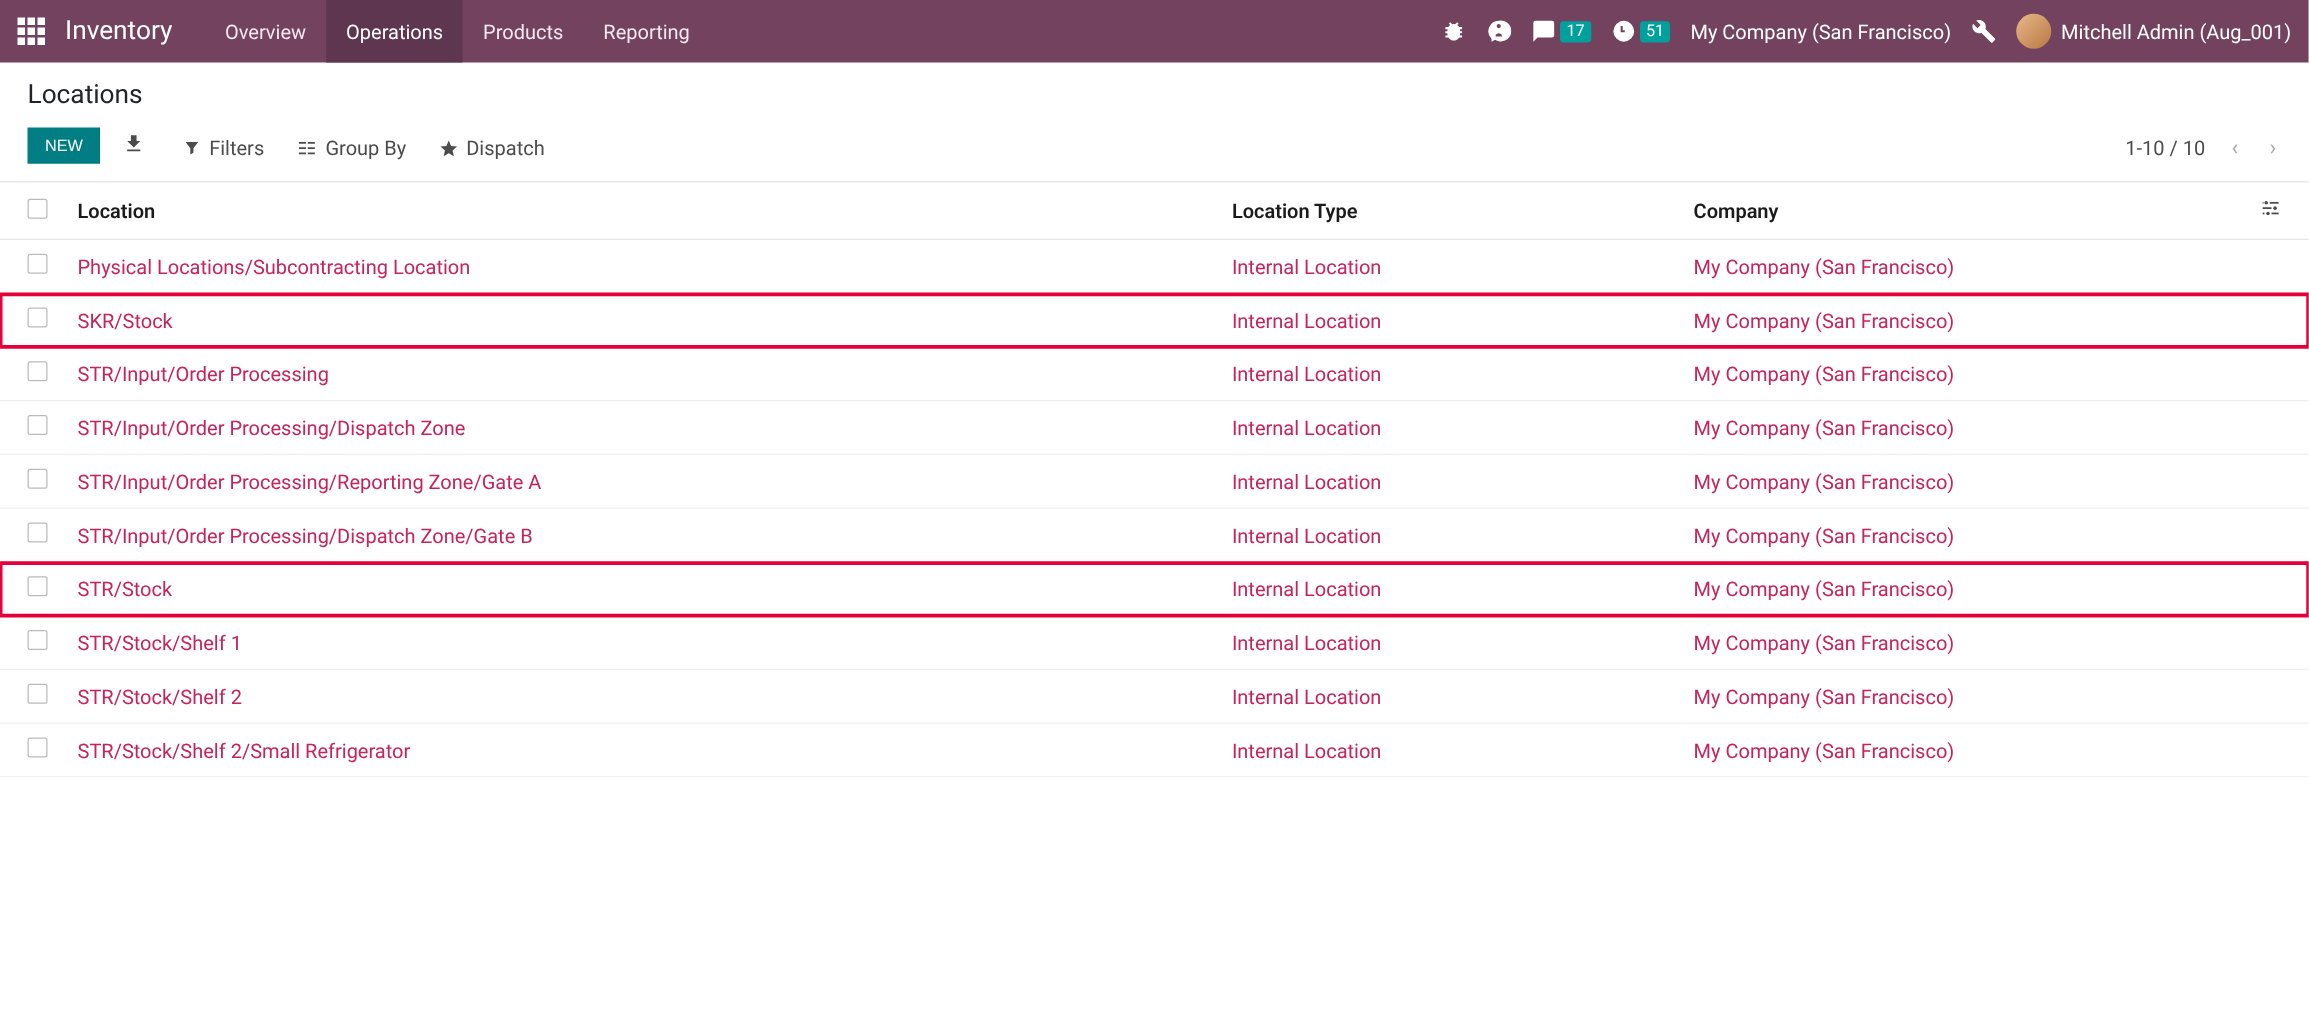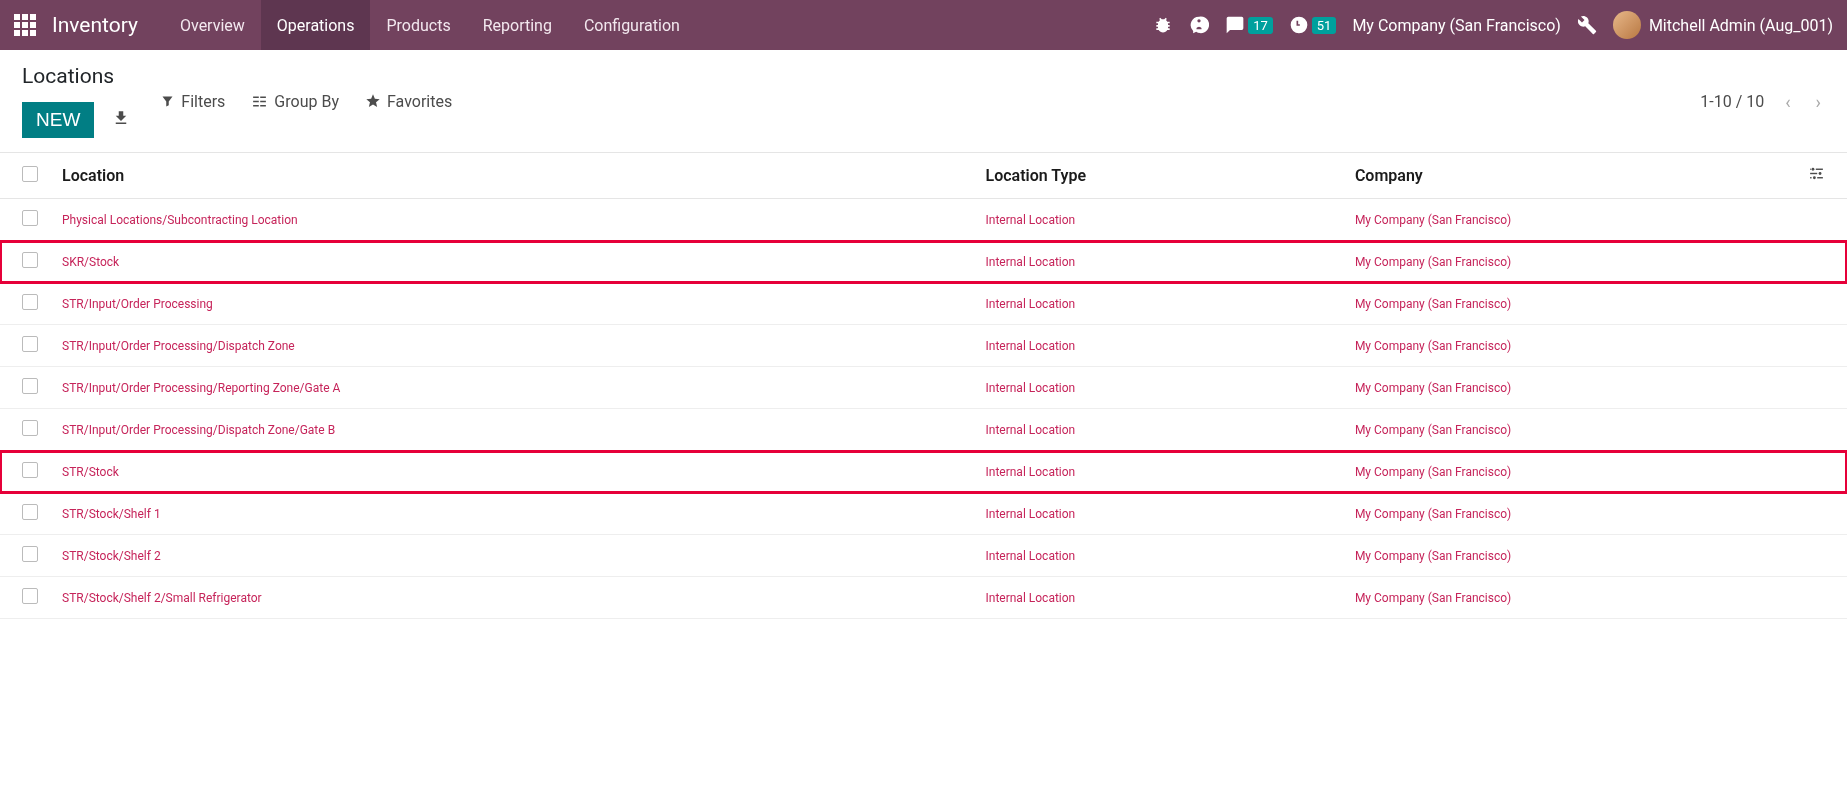--- a/index.html
+++ b/index.html
@@ -15,25 +15,25 @@
 .topnav .menu-item.active { background: #5e3650; color: #fff; }
 .topnav .right { margin-left: auto; display: flex; align-items: center; gap: 16px; }
 .topnav .icon-btn { position: relative; cursor: pointer; display: flex; align-items: center; }
 .topnav .badge { background: #00a09d; color: #fff; font-size: 13px; padding: 1px 5px; border-radius: 3px; margin-left: 3px; }
 .topnav .company { font-size: 16px; cursor: pointer; }
 .topnav .avatar { width: 28px; height: 28px; border-radius: 50%; background: linear-gradient(135deg,#e8b88a,#b87842); display:inline-block; }
 .topnav .user { display: flex; align-items: center; gap: 8px; cursor: pointer; font-size: 16px; }
 .topnav svg { fill: #fff; }
 
 
-.control-row { display: flex; align-items: center; padding: 14px 22px 0 22px; gap: 30px; }
+.control-row { display: flex; align-items: flex-end; padding: 14px 22px 0 22px; gap: 30px; }
 .control-left { flex: 0 0 auto; }
 .page-title { font-size: 21px; color: #212529; margin-bottom: 14px; }
 .btn-row { display: flex; align-items: center; gap: 18px; }
-.btn-new { background: #017e84; color: #fff; border: none; padding: 7px 14px; font-size: 19px; font-weight: 500; cursor: pointer; }
+.btn-new { background: #017e84; color: #fff; border: none; padding: 7px 14px; font-size: 13px; font-weight: 500; cursor: pointer; }
 .icon-download { cursor: pointer; color: #4c4c4c; }
 
 .control-right { flex: 1; display: flex; flex-direction: column; gap: 12px; }
 .search-wrap { display: flex; align-items: center; border: 1px solid #ccc; border-radius: 4px; padding: 2px 6px 2px 2px; gap: 6px; }
 .chip { display: inline-flex; align-items: center; background: #72425e; color: #fff; border-radius: 3px; overflow: hidden; }
 .chip .chip-icon { padding: 4px 6px; }
 .chip .chip-label { background: #fff; color: #4c4c4c; padding: 3px 8px; border: 1px solid #ccc; border-left: none; display: flex; align-items: center; gap: 6px; }
 .chip .chip-x { cursor: pointer; font-size: 13px; color: #777; }
 .search-input { flex: 1; border: none; outline: none; font-size: 16px; padding: 4px; color: #555; }
 .search-icon { cursor: pointer; color: #4c4c4c; }
@@ -42,21 +42,21 @@
 .tool-item { display: flex; align-items: center; gap: 6px; cursor: pointer; }
 .pager { margin-left: auto; display: flex; align-items: center; gap: 17px; }
 .pager .pg-btn { cursor: pointer; color: #aaa; font-size: 18px; padding: 2px 4px; }
 
 
 .table-wrap { margin-top: 14px; }
 table { width: 100%; border-collapse: collapse; }
 thead th { text-align: left; font-weight: 600; font-size: 16px; color: #1b1b1b; padding: 12px 10px; border-top: 1px solid #e5e5e5; border-bottom: 1px solid #e5e5e5; }
 thead th:first-child { width: 52px; padding-left: 22px; }
 thead th:last-child { width: 52px; text-align: right; padding-right: 22px; }
-tbody td { padding: 11px 10px; border-bottom: 1px solid #eee; font-size: 12px; }
+tbody td { padding: 11px 10px; border-bottom: 1px solid #eee; font-size: 16px; }
 tbody td:first-child { padding-left: 22px; }
 tbody td:last-child { padding-right: 22px; }
 tbody tr { position: relative; }
 .cb { width: 16px; height: 16px; border: 1.5px solid #bbb; border-radius: 2px; display: inline-block; cursor: pointer; background:#fff; }
 .link { color: #c6245a; cursor: pointer; }
 .row-hl { outline: 3px solid #e60039; outline-offset: -2px; }
 
 .col-location { width: 50%; }
 .col-type { width: 20%; }
 .col-company { width: auto; }
@@ -77,21 +77,20 @@
       <span></span>
       <span></span>
       <span></span>
   </div>
   <div class="brand">Inventory</div>
   <div class="menu" id="main-menu">
       <div class="menu-item">Overview</div>
       <div class="menu-item active">Operations</div>
       <div class="menu-item">Products</div>
       <div class="menu-item">Reporting</div>
-      <div class="menu-item">Configuration</div>
     </div>
   <div class="right">
     <div class="icon-btn">
       <svg width="20" height="20" viewBox="0 0 24 24">
           <path d="M20 8h-2.81a6 6 0 0 0-1.82-1.96l1.34-1.34-1.41-1.41-1.79 1.79A5.9 5.9 0 0 0 12 5c-.52 0-1.02.07-1.51.2L8.7 3.29 7.29 4.71l1.34 1.34A6 6 0 0 0 6.81 8H4v2h2.09c-.05.33-.09.66-.09 1v1H4v2h2v1c0 .34.04.67.09 1H4v2h2.81a6 6 0 0 0 10.38 0H20v-2h-2.09c.05-.33.09-.66.09-1v-1h2v-2h-2v-1c0-.34-.04-.67-.09-1H20V8z"></path>
         </svg>
     </div>
     <div class="icon-btn">
       <svg width="20" height="20" viewBox="0 0 24 24">
           <path d="M12 2a10 10 0 0 0-7 17.1V22l3.6-1.9A10 10 0 1 0 12 2zm0 3a2 2 0 1 1 0 4 2 2 0 0 1 0-4zm3 12H9v-1c0-1 2-2 3-2s3 1 3 2v1z"></path>
@@ -145,21 +144,21 @@
       <div class="tool-item">
         <svg width="17" height="17" viewBox="0 0 24 24" fill="#4c4c4c">
             <path d="M3 5h8v2H3V5zm0 6h8v2H3v-2zm0 6h8v2H3v-2zm10-12h8v2h-8V5zm0 6h8v2h-8v-2zm0 6h8v2h-8v-2z"></path>
           </svg>
         <span>Group By</span>
       </div>
       <div class="tool-item">
         <svg width="16" height="16" viewBox="0 0 24 24" fill="#4c4c4c">
             <path d="M12 17.27 18.18 21l-1.64-7.03L22 9.24l-7.19-.61L12 2 9.19 8.63 2 9.24l5.46 4.73L5.82 21 12 17.27z"></path>
           </svg>
-        <span>Favorites</span>
+        <span>Dispatch</span>
       </div>
       <div class="pager">
         <span>1-10 / 10</span>
         <span class="pg-btn">‹</span>
         <span class="pg-btn">›</span>
       </div>
     </div>
   </div>
 </div>
 

